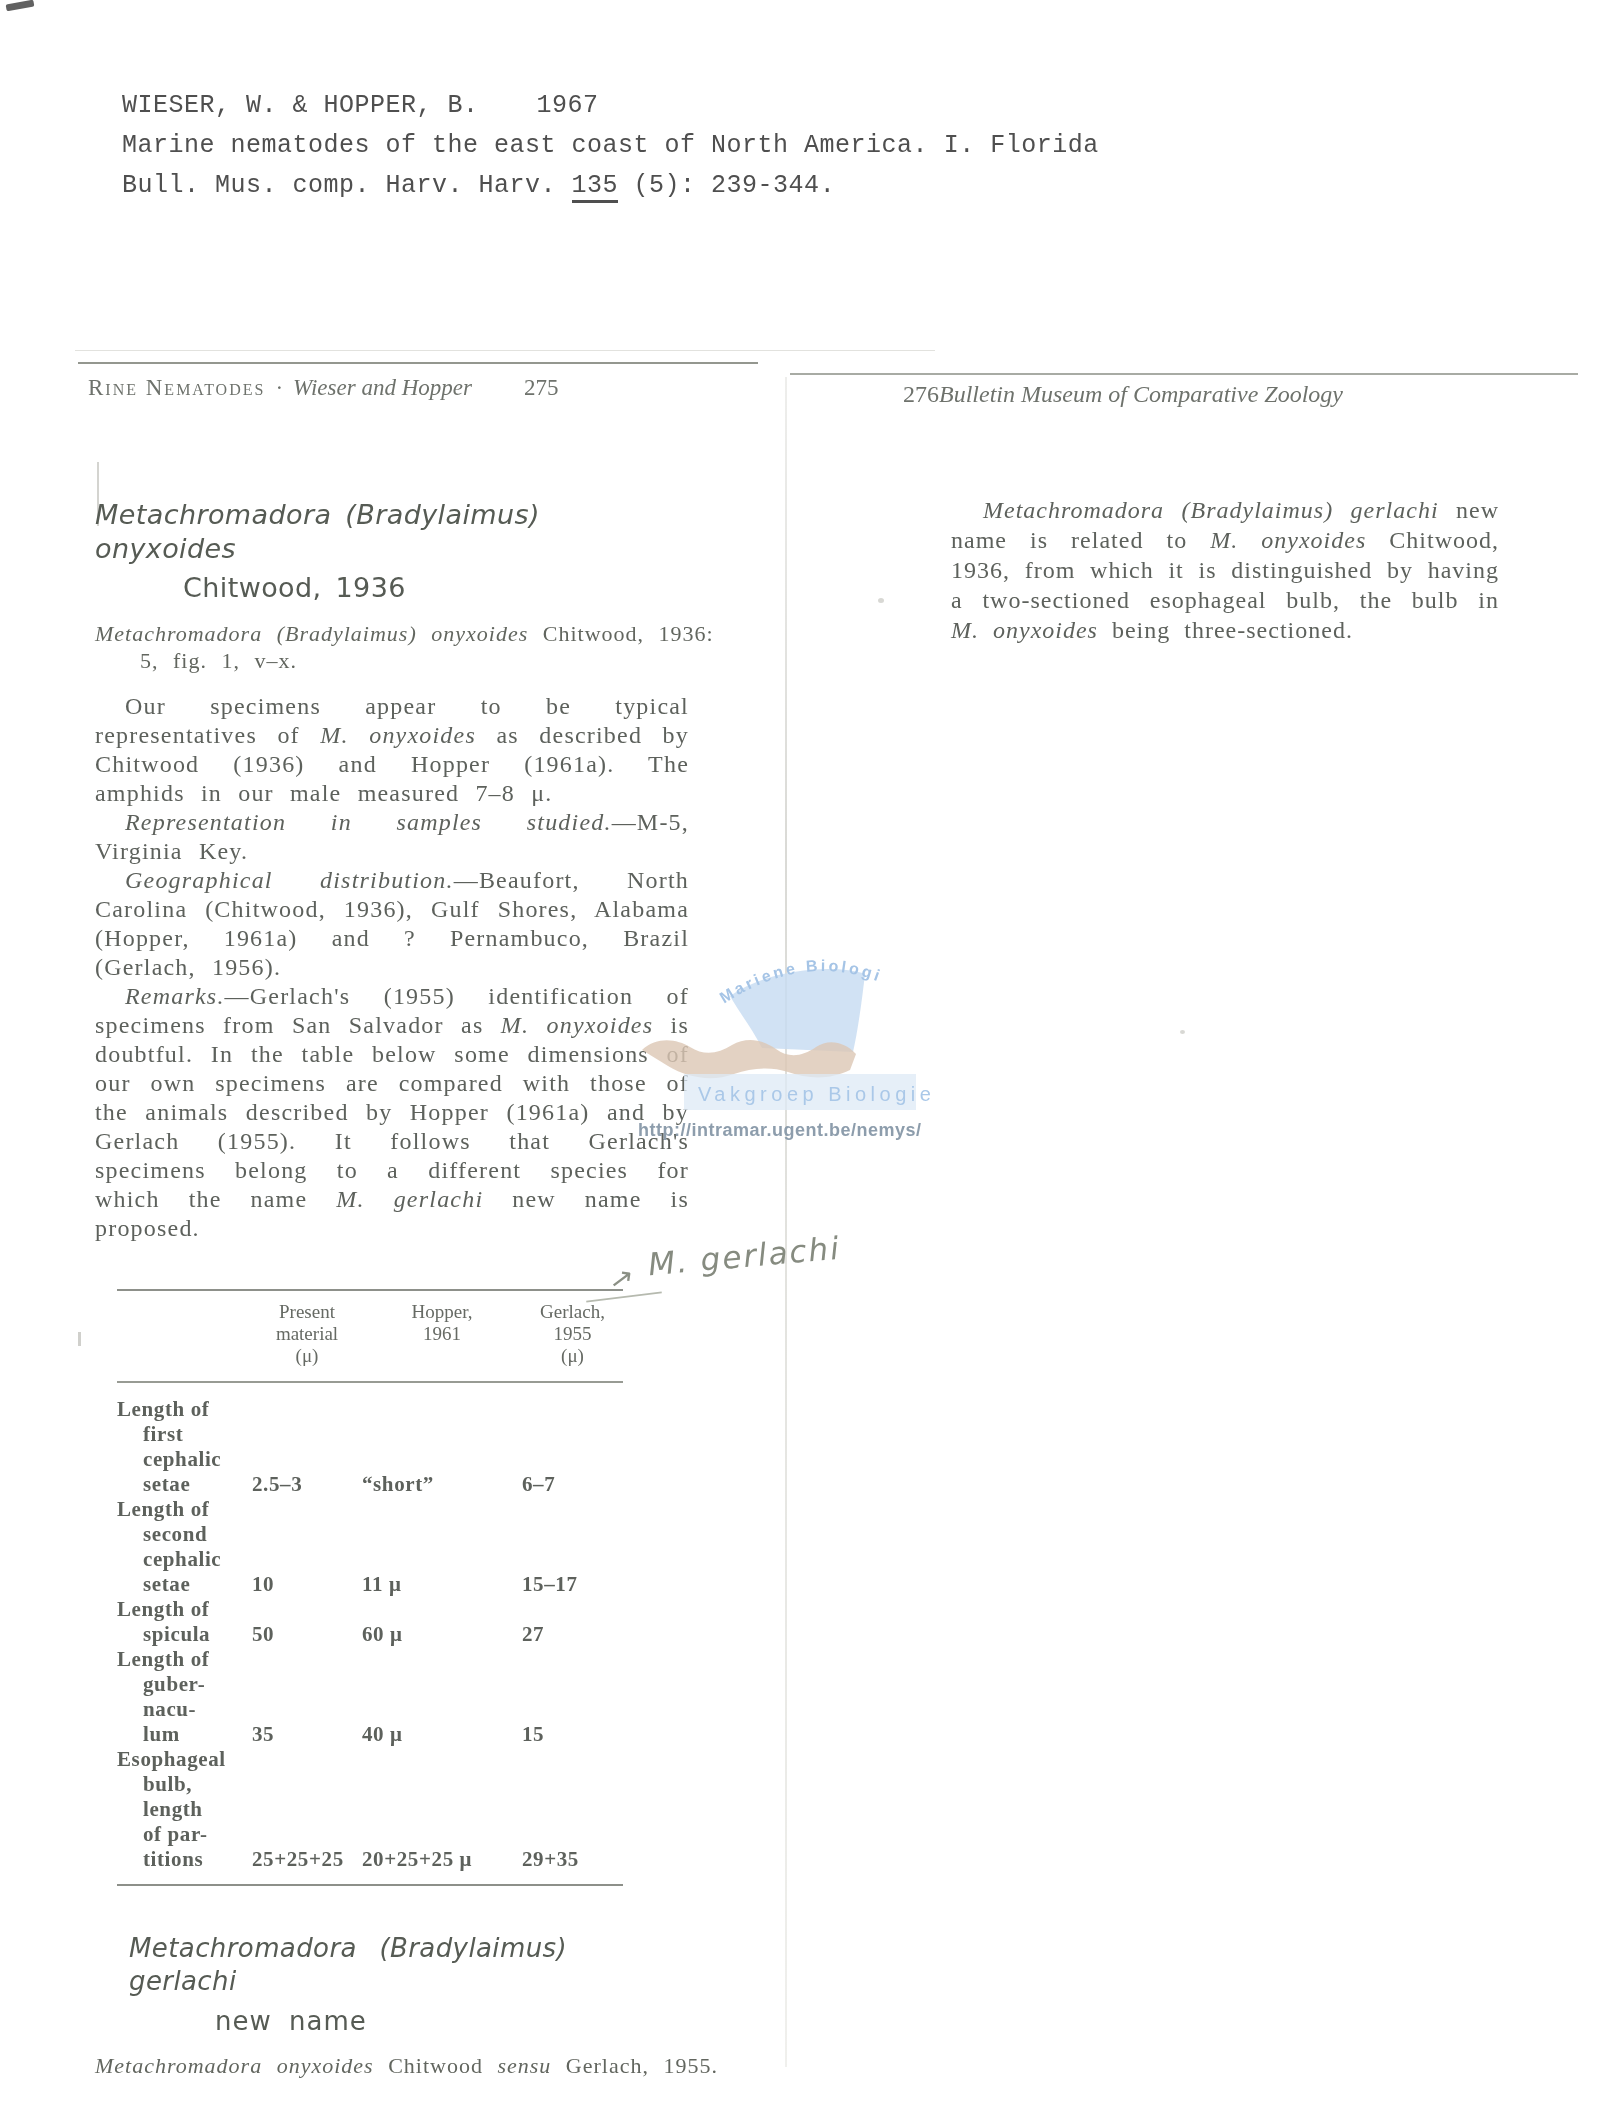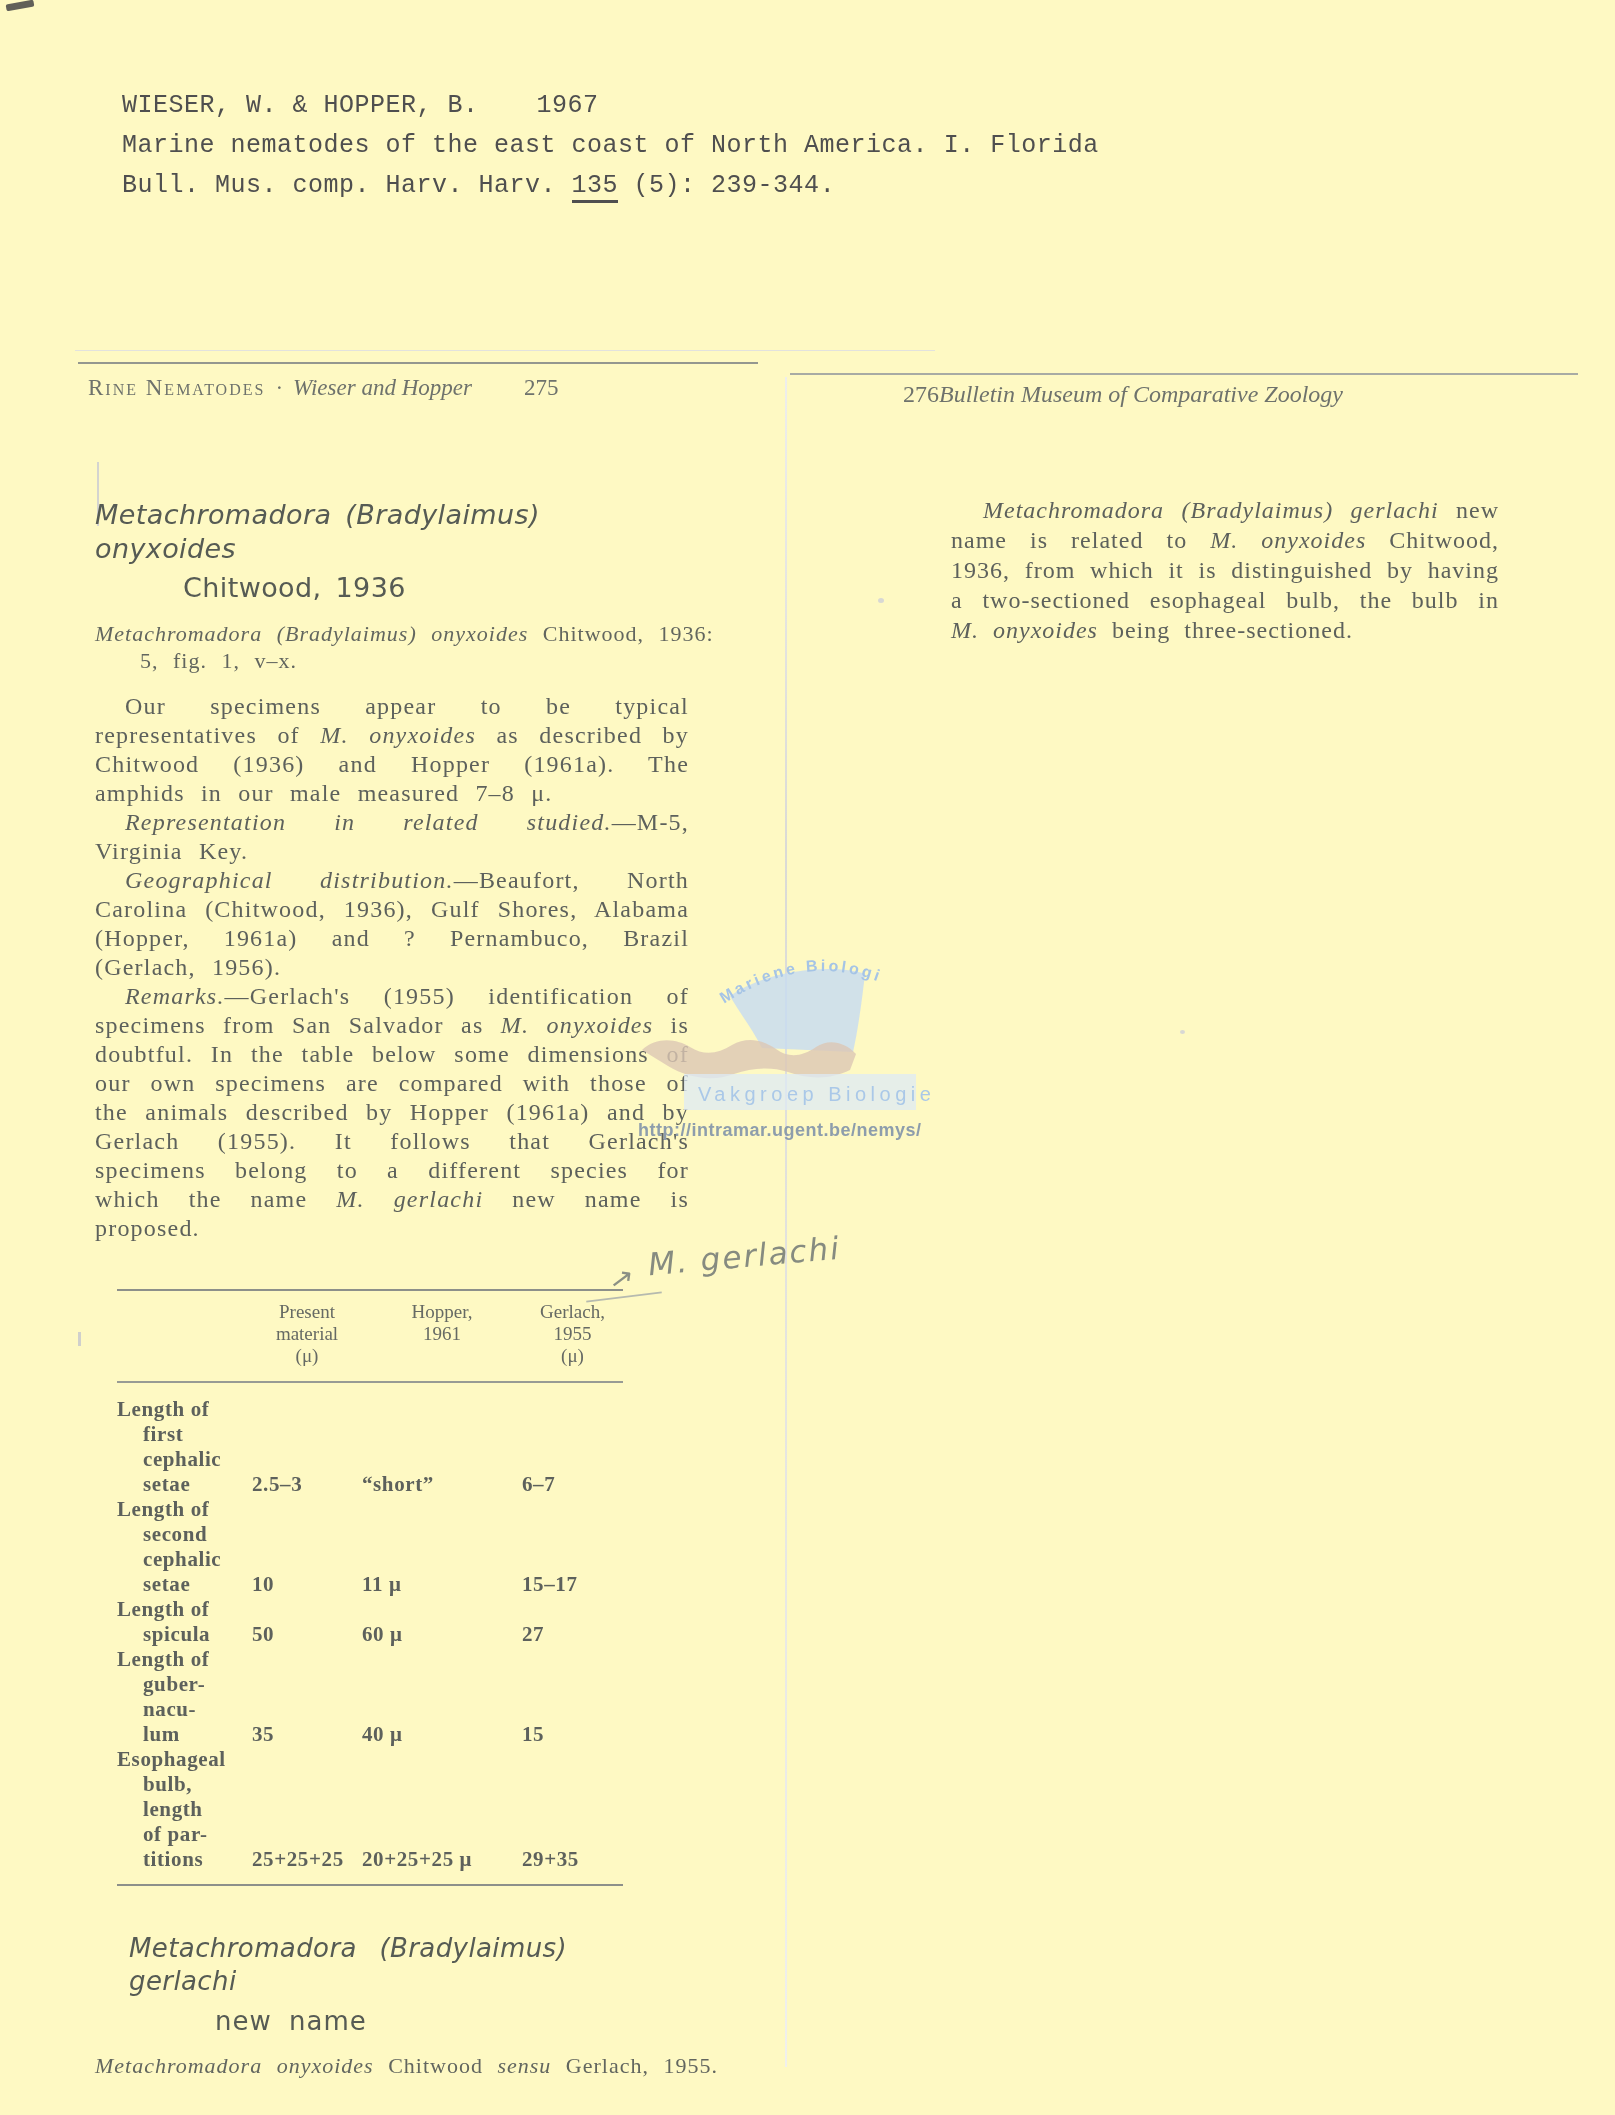--- a/index.html
+++ b/index.html
@@ -1,18 +1,18 @@
 <!DOCTYPE html>
 <html><head>
 <meta charset="utf-8">
 <style>
   html,body{margin:0;padding:0;background:#e9e9e6;}
   .page{
     position:relative;width:1615px;height:2115px;margin:0 auto;
-    background:#fef9c3;overflow:hidden;
+    background:#ffffff;overflow:hidden;
     font-family:"Liberation Serif",serif;color:#5d615c;
   }
 
   
   .typed{
     position:absolute;left:122px;top:86px;
     font-family:"Liberation Mono","DejaVu Sans Mono",monospace;
     font-size:25px;line-height:40px;color:#4f4f4f;letter-spacing:.5px;
     white-space:nowrap;
   }
@@ -160,21 +160,21 @@
       <div class="h1">Metachromadora (Bradylaimus) onyxoides</div>
       <div class="h2">Chitwood, 1936</div>
     </div>
 
     <div class="synonymy">
       <span class="it">Metachromadora (Bradylaimus) onyxoides</span><span> Chitwood, 1936: 5, fig. 1, v–x.</span>
     </div>
 
     <p class="body-p first"><span>Our specimens appear to be typical representatives of </span><span class="it">M. onyxoides</span><span> as described by Chitwood (1936) and Hopper (1961a). The amphids in our male measured 7–8 μ.</span></p>
 
-    <p class="body-p"><span class="it">Representation in related studied.</span><span>—M-5, Virginia Key.</span></p>
+    <p class="body-p"><span class="it">Representation in samples studied.</span><span>—M-5, Virginia Key.</span></p>
 
     <p class="body-p"><span class="it">Geographical distribution.</span><span>—Beaufort, North Carolina (Chitwood, 1936), Gulf Shores, Alabama (Hopper, 1961a) and ? Pernambuco, Brazil (Gerlach, 1956).</span></p>
 
     <p class="body-p"><span class="it">Remarks.</span><span>—Gerlach's (1955) identification of specimens from San Salvador as </span><span class="it">M. onyxoides</span><span> is doubtful. In the table below some dimensions of our own specimens are compared with those of the animals described by Hopper (1961a) and by Gerlach (1955). It follows that Gerlach's specimens belong to a different species for which the name </span><span class="it">M. gerlachi</span><span> new name is proposed.</span></p>
 
     <div class="tbl">
       <div class="t-rule"></div>
       <div class="t-grid t-head">
         <div></div>
         <div class="hc">

